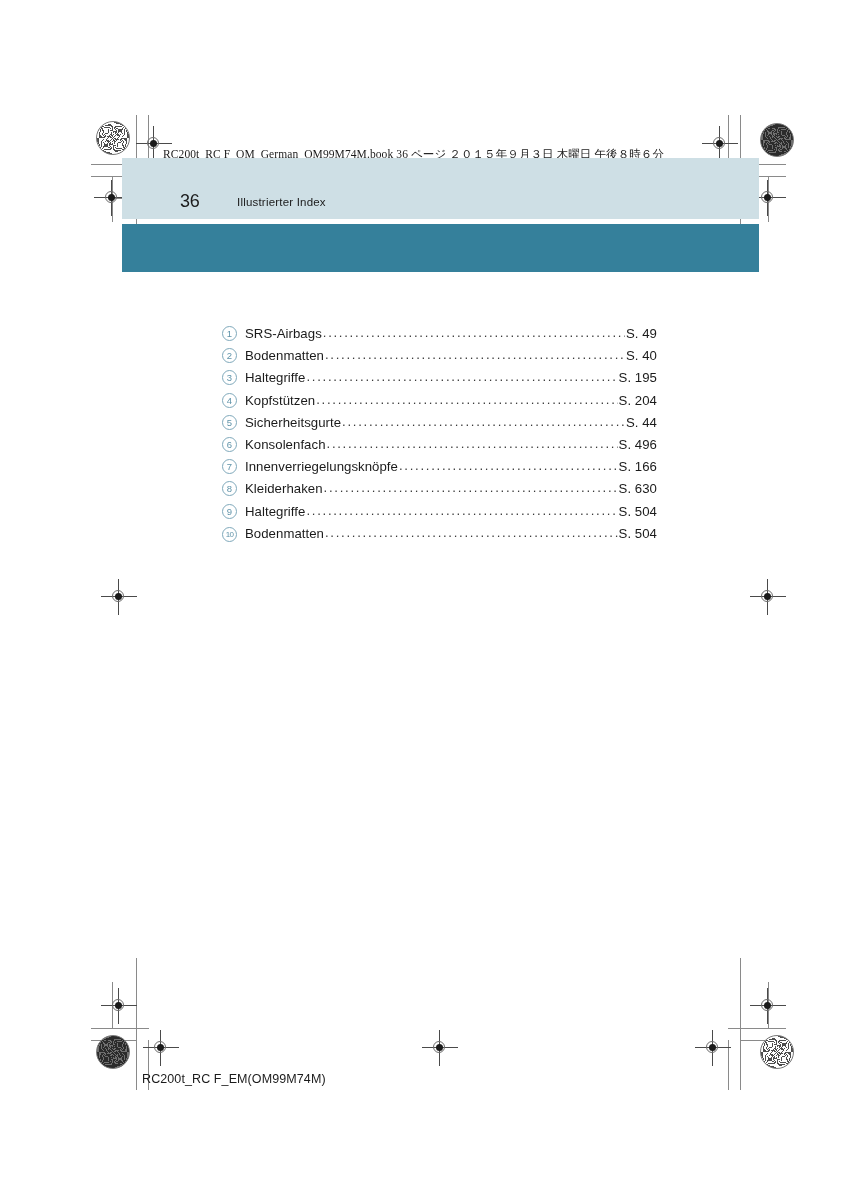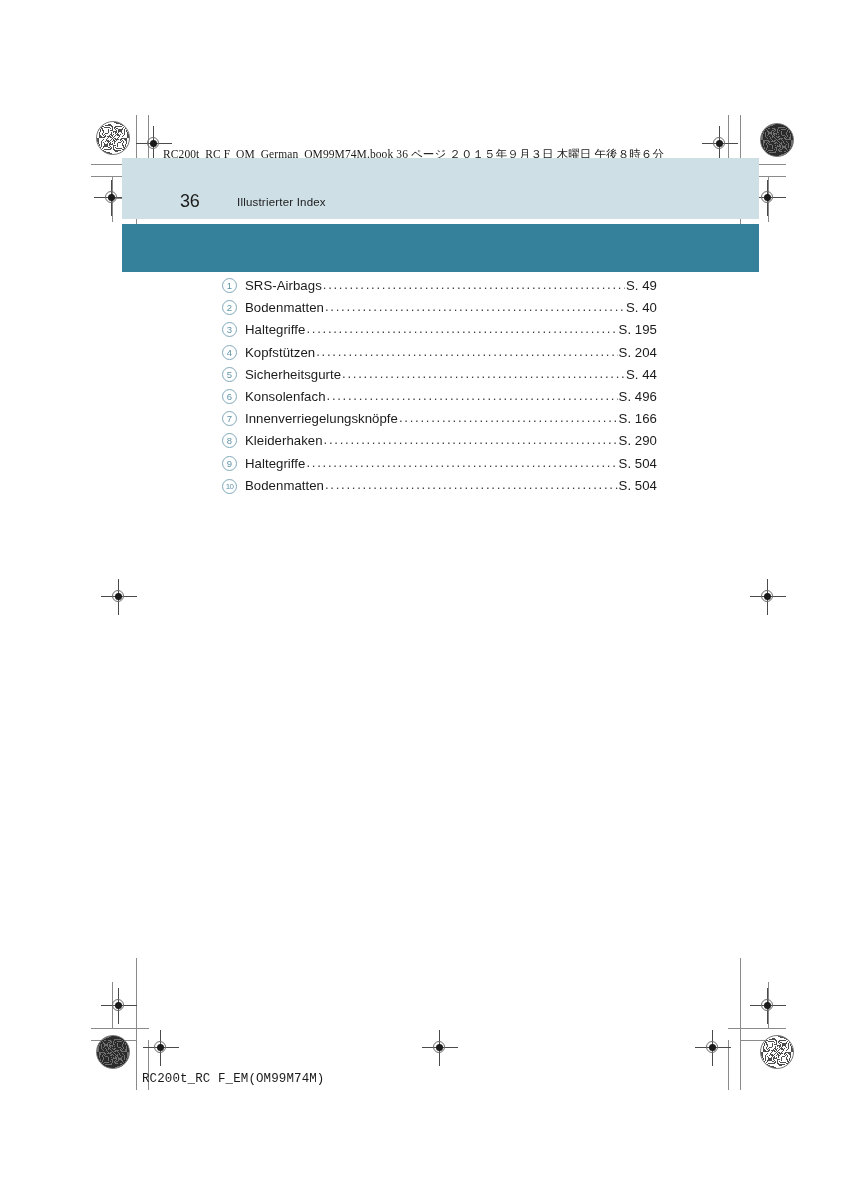--- a/index.html
+++ b/index.html
@@ -160,20 +160,21 @@
     box-sizing: border-box;
     margin-right: 8px;
     position: relative;
     top: -1px;
     font-family: "Liberation Sans", sans-serif;
   }
   .num-circle.wide { font-size: 8px; letter-spacing: -0.6px; }
   .row-label {
     flex: 0 0 auto;
     white-space: nowrap;
+    margin-top: 48px;
   }
   .leader {
     flex: 1 1 auto;
     overflow: hidden;
     white-space: nowrap;
     color: #3a3a3a;
     font-size: 13.2px;
     letter-spacing: 1.7px;
     margin: 0 1px;
     position: relative;
@@ -185,21 +186,20 @@
   }
 
   
   .footer-code {
     position: absolute;
     left: 126px;
     top: 1072px;
     font-size: 12.5px;
     color: #1b1b1b;
     letter-spacing: 0.1px;
-    font-family: Liberation Mono, monospace;
   }
 </style>
 </head>
 <body>
 
 <div class="page">
 
   <div>
 
     <div class="guide guide-v" style="left:120px; top:115px; height:62px;"></div>
@@ -351,21 +351,21 @@
       <div class="index-row">
         <span class="num-circle">7</span>
         <span class="row-label">Innenverriegelungsknöpfe</span>
         <span class="leader">...............................................................................................</span>
         <span class="row-page">S. 166</span>
       </div>
       <div class="index-row">
         <span class="num-circle">8</span>
         <span class="row-label">Kleiderhaken</span>
         <span class="leader">...............................................................................................</span>
-        <span class="row-page">S. 290</span>
+        <span class="row-page">S. 630</span>
       </div>
       <div class="index-row">
         <span class="num-circle">9</span>
         <span class="row-label">Haltegriffe</span>
         <span class="leader">...............................................................................................</span>
         <span class="row-page">S. 504</span>
       </div>
       <div class="index-row">
         <span class="num-circle wide">10</span>
         <span class="row-label">Bodenmatten</span>

